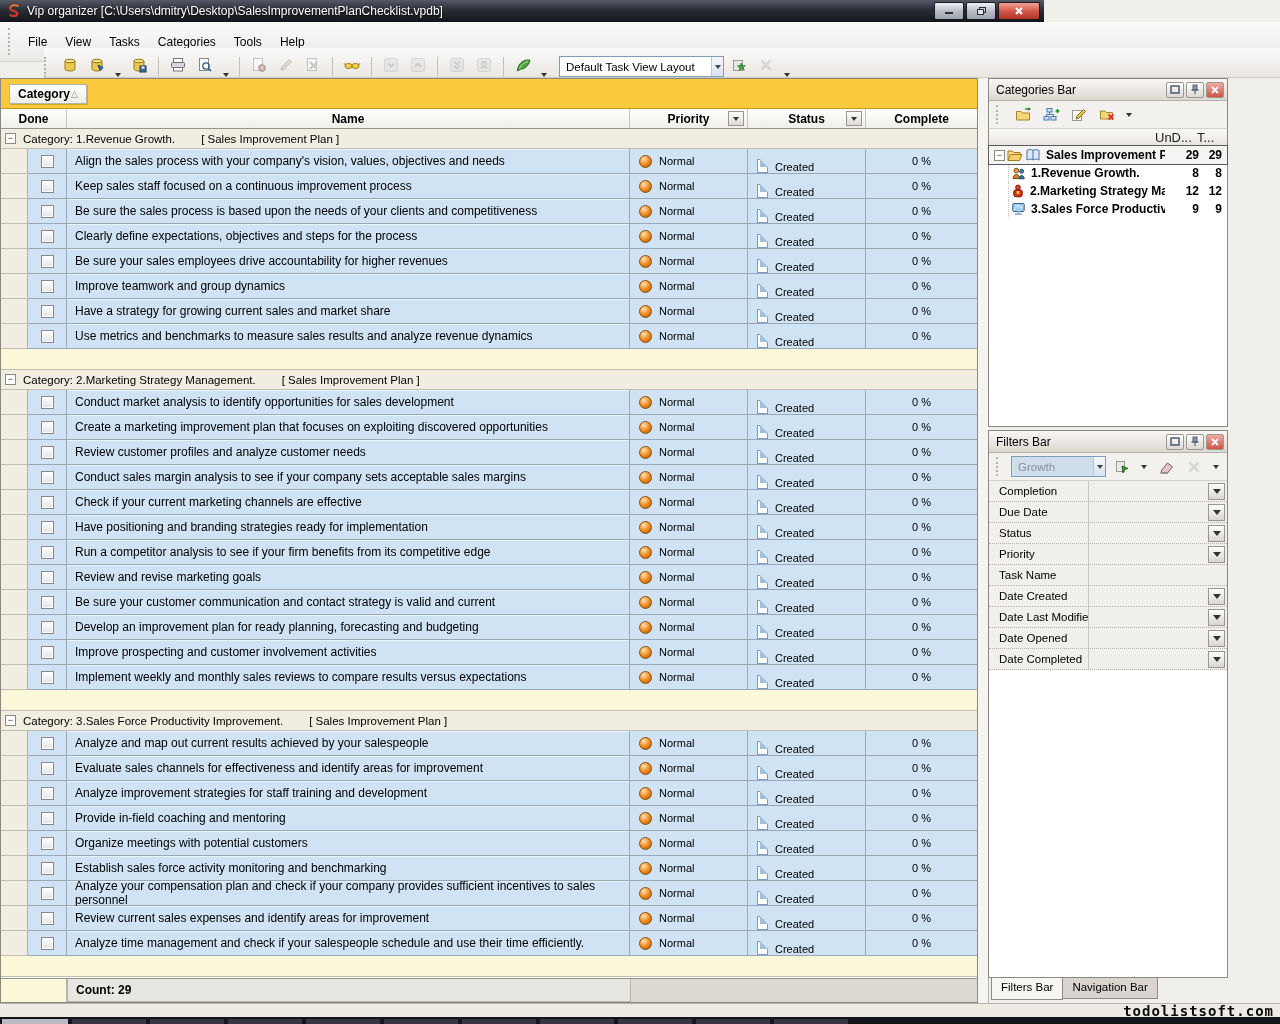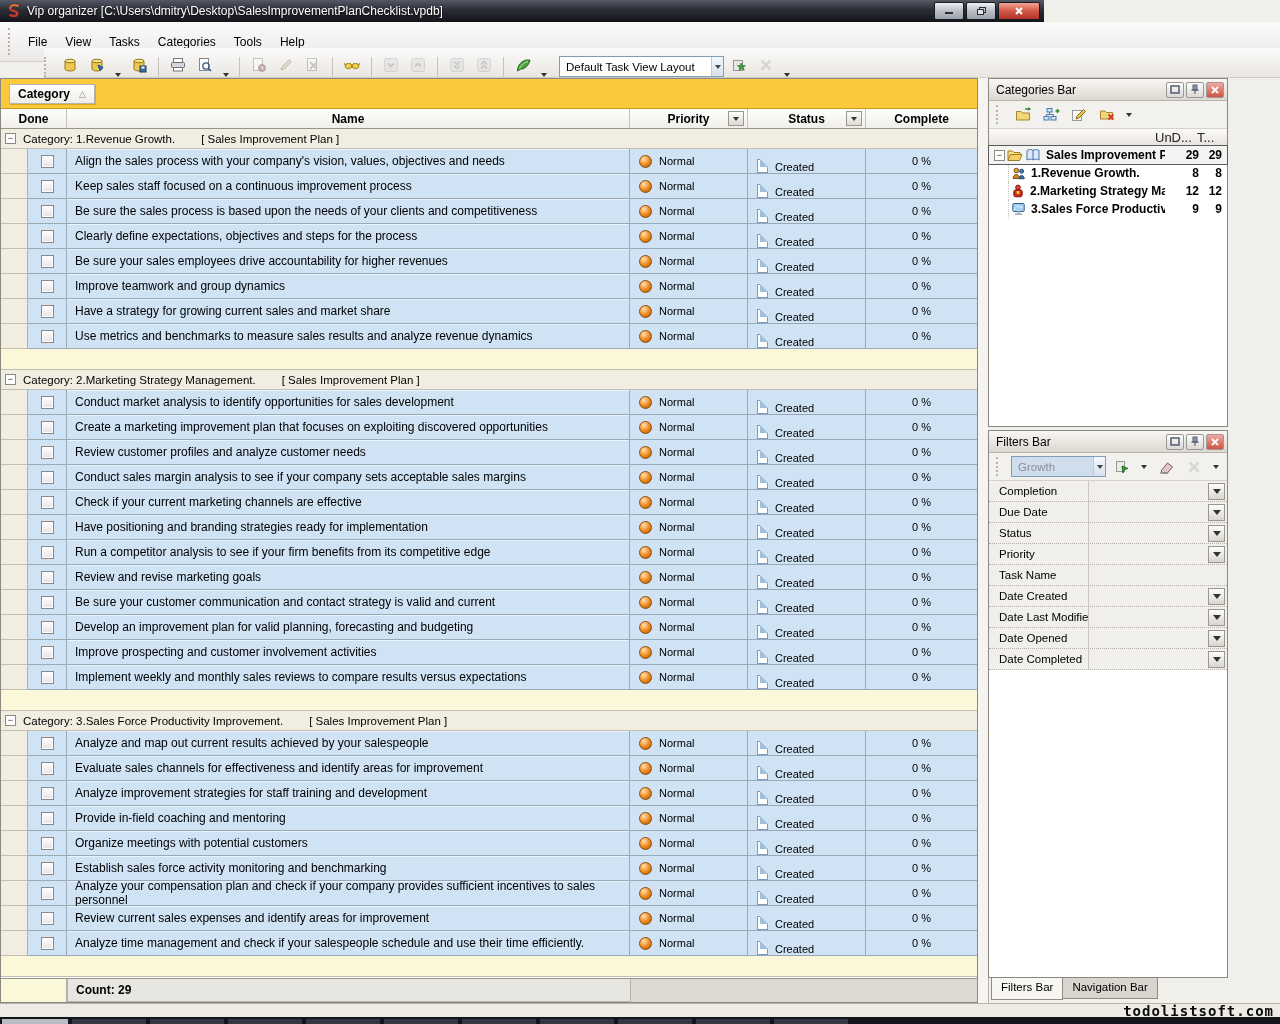--- a/index.html
+++ b/index.html
@@ -41,21 +41,21 @@
   .combo { height:21px; border:1px solid #7f9db9; background:#fff; display:flex; align-items:center; }
   .combo .combo-text { padding:0 6px; font-size:11.5px; white-space:nowrap; overflow:hidden; flex:1; }
   .combo .combo-drop { width:12px; height:100%; border-left:1px solid #b9cbdd; background:linear-gradient(#f4f8fb,#d6e2ee); display:flex; align-items:center; justify-content:center; }
   .combo .combo-drop i { width:0;height:0;border-left:3px solid transparent;border-right:3px solid transparent;border-top:4px solid #444; }
   .layout-combo { width:165px; margin-left:6px; }
 
   
   .main-panel { left:0; top:78px; width:978px; height:925px; border:1px solid #8a887f; background:#fff; display:flex; flex-direction:column; }
   .groupby-band { height:30px; background:#fbca3c; display:flex; align-items:center; padding-left:8px; border-bottom:1px solid #c79a1e; flex:0 0 auto; }
   .groupby-btn { background:linear-gradient(#ffffff,#efede7); border:1px solid #b7b4ac; padding:2px 8px;
-    font-weight:bold; font-size:12px; display:flex; align-items:center; gap:9px; box-shadow:1px 1px 0 #d8ab22; }
+    font-weight:bold; font-size:12px; display:flex; align-items:center; gap:1px; box-shadow:1px 1px 0 #d8ab22; }
   .sort-asc { font-size:9px; color:#8a8a8a; font-weight:normal; }
 
   .hdr-row { height:20px; display:flex; background:linear-gradient(#ffffff,#f0eee8); border-bottom:1px solid #96938b; font-weight:bold; font-size:12px; flex:0 0 auto; }
   .hcell { display:flex; align-items:center; justify-content:center; border-right:1px solid #c6c3bb; position:relative; }
   .h-done { width:66px; } .h-name { flex:1; } .h-pri { width:118px; } .h-status { width:118px; } .h-comp { width:111px; border-right:none; }
   .hdr-drop { position:absolute; right:3px; top:2px; width:16px; height:15px; border:1px solid #9a978f;
     background:linear-gradient(#fdfdfc,#dedbd4); display:flex; align-items:center; justify-content:center; }
   .hdr-drop i { width:0;height:0;border-left:3px solid transparent;border-right:3px solid transparent;border-top:4px solid #333; }
 
   .table-body { flex:1; overflow:hidden; background:#fff; }
@@ -608,21 +608,21 @@
           <span class="page"></span>
           <span>Created</span>
         </div>
     <div class="cell c-comp">0 %</div>
   </div>
       <div class="trow">
     <div class="cell c-indent"></div>
     <div class="cell c-done">
           <span class="checkbox"></span>
         </div>
-    <div class="cell c-name">Develop an improvement plan for valid planning, forecasting and budgeting</div>
+    <div class="cell c-name">Develop an improvement plan for ready planning, forecasting and budgeting</div>
     <div class="cell c-pri">
           <span class="ball"></span>
           <span>Normal</span>
         </div>
     <div class="cell c-status">
           <span class="page"></span>
           <span>Created</span>
         </div>
     <div class="cell c-comp">0 %</div>
   </div>

